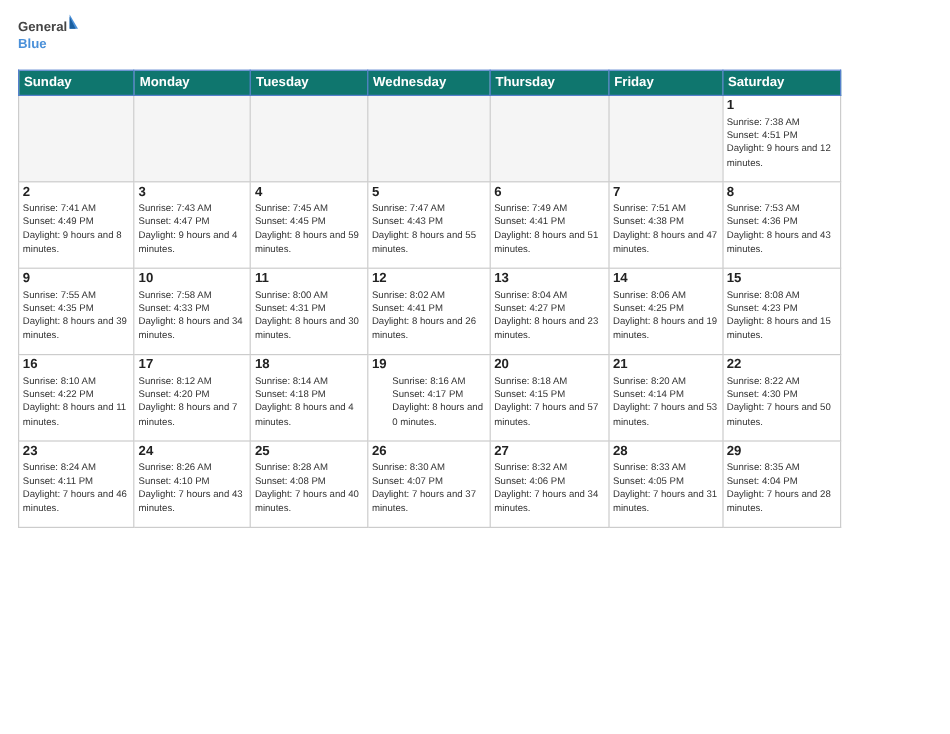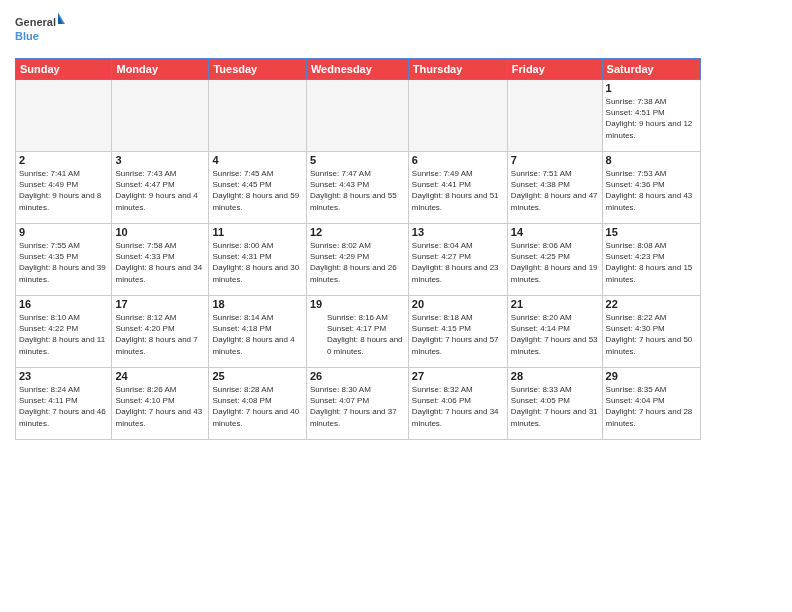--- a/index.html
+++ b/index.html
@@ -37,21 +37,21 @@
     }
     .location {
       font-size: 14px;
       color: #555;
     }
     .calendar {
       width: 100%;
       border-collapse: collapse;
     }
     .calendar th {
-      background: #ef4444;
+      background: #0f766e;
       color: #fff;
       font-size: 11px;
       font-weight: bold;
       padding: 4px 4px;
       border: 1px solid #5580cc;
       text-align: left;
     }
     .calendar td {
       border: 1px solid #ccc;
       vertical-align: top;
@@ -186,21 +186,21 @@
           </td>
           <td>
             <span class="day-number">11</span>
             <div class="day-info" style="white-space: pre-line;">Sunrise: 8:00 AM
 Sunset: 4:31 PM
 Daylight: 8 hours and 30 minutes.</div>
           </td>
           <td>
             <span class="day-number">12</span>
             <div class="day-info" style="white-space: pre-line;">Sunrise: 8:02 AM
-Sunset: 4:29 PM
+Sunset: 4:41 PM
 Daylight: 8 hours and 26 minutes.</div>
           </td>
           <td>
             <span class="day-number">13</span>
             <div class="day-info" style="white-space: pre-line;">Sunrise: 8:04 AM
 Sunset: 4:27 PM
 Daylight: 8 hours and 23 minutes.</div>
           </td>
           <td>
             <span class="day-number">14</span>

